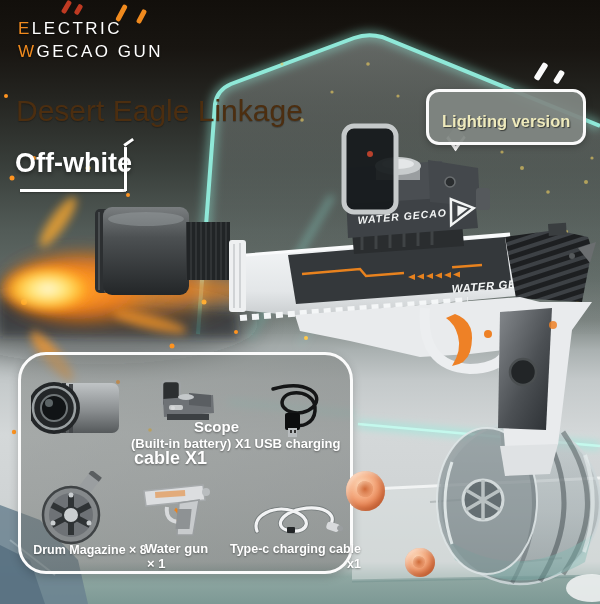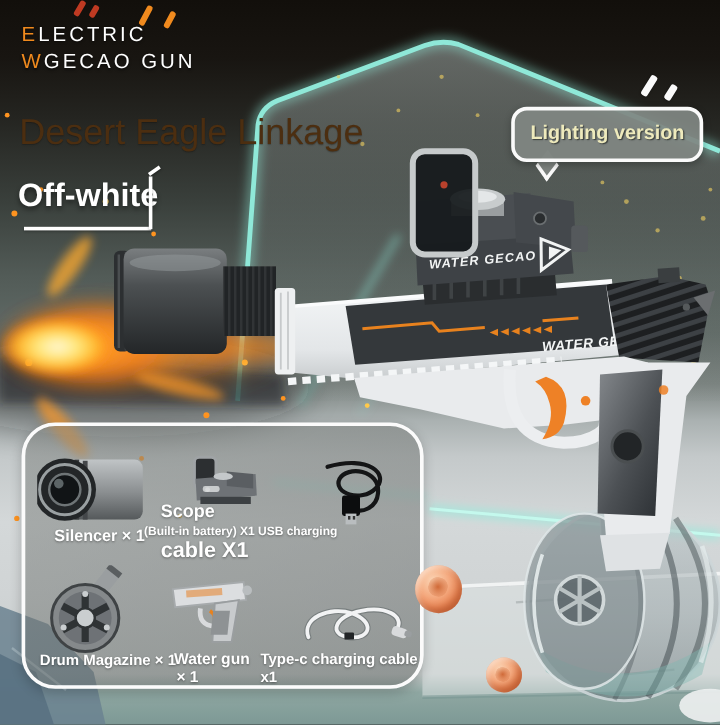--- a/index.html
+++ b/index.html
@@ -20,21 +20,21 @@
   .slash{background:#f08a1e;width:5px;border-radius:2px;}
   .slash.red{background:#bf3a22;}
 
   .page-title{left:16px;top:94px;font-size:30px;font-weight:normal;color:#4c2e10;
     letter-spacing:0px;text-shadow:0 1px 1px rgba(0,0,0,.25);}
   .variant{left:15px;top:148px;font-size:27px;font-weight:bold;color:#fff;
     text-shadow:0 2px 4px rgba(0,0,0,.45);}
   .callout-line{background:#fff;box-shadow:0 1px 2px rgba(0,0,0,.3);}
 
   
-  .badge{left:426px;top:89px;padding:10px 13px 11px;border:3px solid #fafafa;
+  .badge{left:426px;top:89px;padding:20px 13px 11px;border:3px solid #fafafa;
     border-radius:13px;background:rgba(128,134,130,0.93);color:#eeeabc;
     font-size:16.5px;font-weight:bold;text-shadow:1px 1px 1px rgba(40,44,40,.8);
     box-shadow:0 2px 6px rgba(0,0,0,.25);}
   .badge-tail{left:448px;top:130px;width:16px;height:16px;
     background:rgba(128,134,130,0.93);border-right:3px solid #fafafa;
     border-bottom:3px solid #fafafa;transform:rotate(55deg) skewX(18deg);}
   .badge-slash{background:#fafafa;width:6px;border-radius:2px;
     box-shadow:0 1px 2px rgba(0,0,0,.3);}
 
   
@@ -317,33 +317,32 @@
         </defs>
       <rect x="22" y="6" width="66" height="50" rx="7" fill="url(#msb)"></rect>
       <rect x="24" y="6" width="4" height="50" fill="#35383a"></rect>
         <rect x="31" y="6" width="4" height="50" fill="#3c3f41"></rect>
         <rect x="38" y="7" width="4" height="49" fill="#44474a"></rect>
       <circle cx="23" cy="31" r="26" fill="#232628"></circle>
       <circle cx="23" cy="31" r="21" fill="none" stroke="#9aa0a2" stroke-width="2.5"></circle>
       <circle cx="23" cy="31" r="13" fill="#111416" stroke="#6e7476" stroke-width="2"></circle>
       <circle cx="18" cy="26" r="4" fill="#5c6466"></circle>
     </svg>
-    <div class="pk-label" style="left:6px;top:84px;width:112px;text-align:center;font-size:13.5px">Silencer × 1</div>
 
     <svg class="abs" style="left:138px;top:24px" width="58" height="44" viewBox="0 0 58 44">
       <rect x="3" y="2" width="18" height="26" rx="4" fill="#2c2f31" stroke="#9fa3a5" stroke-width="2.5"></rect>
       <polygon points="4,20 54,16 55,34 5,38" fill="#6e7276"></polygon>
       <polygon points="30,14 52,16 52,28 30,26" fill="#5a5e62"></polygon>
       <ellipse cx="27" cy="18" rx="8" ry="3" fill="#c4c8ca"></ellipse>
       <rect x="8" y="35" width="42" height="6" fill="#3c4043"></rect>
       <circle cx="14" cy="29" r="2" fill="#e8e8e8" opacity="0.8"></circle>
       <rect x="10" y="26" width="14" height="5" rx="2" fill="#d8dadc" opacity="0.85"></rect>
     </svg>
-    <div class="pk-label" style="left:113px;top:64px;width:115px;text-align:left;font-size:15px">Scope</div>
-    <div class="pk-label" style="left:99px;top:81px;width:238px;font-size:10px">(Built-in battery) X1 USB charging</div>
+    <div class="pk-label" style="left:103px;top:64px;width:115px;text-align:right;font-size:15px">Scope</div>
+    <div class="pk-label" style="left:110px;top:81px;width:238px;font-size:13px">(Built-in battery) X1 USB charging</div>
     <div class="pk-label" style="left:113px;top:96px;width:238px;font-size:18px">cable X1</div>
 
     <svg class="abs" style="left:238px;top:24px" width="68" height="60" viewBox="0 0 68 60">
       <path d="M14,10 C48,0 66,16 54,28 C42,40 18,32 24,20 C30,9 58,12 56,32 C55,44 42,50 34,44" fill="none" stroke="#141516" stroke-width="3.5" stroke-linecap="round"></path>
       <rect x="26" y="34" width="15" height="17" rx="2" fill="#0c0d0e"></rect>
       <rect x="29" y="49" width="9" height="9" fill="#b9bdbf"></rect>
       <rect x="31" y="51" width="2" height="3" fill="#333"></rect>
         <rect x="35" y="51" width="2" height="3" fill="#333"></rect>
     </svg>
 
@@ -353,40 +352,40 @@
           <rect x="42" y="0" width="13" height="5" fill="#5a5e60"></rect>
         </g>
       <circle cx="30" cy="44" r="28" fill="#85898b" stroke="#3f4345" stroke-width="2.5"></circle>
       <circle cx="30" cy="44" r="22" fill="#6e7276"></circle>
       <path d="M30,24 L30,64 M11,34 L49,54 M49,34 L11,54" stroke="#2f3335" stroke-width="6"></path>
       <circle cx="30" cy="44" r="8" fill="#caced0" stroke="#2f3335" stroke-width="2"></circle>
       <circle cx="30" cy="24" r="2.5" fill="#caced0"></circle>
         <circle cx="12" cy="52" r="2.5" fill="#caced0"></circle>
         <circle cx="48" cy="52" r="2.5" fill="#caced0"></circle>
     </svg>
-    <div class="pk-label" style="left:2px;top:188px;width:134px;text-align:center;font-size:12.5px">Drum Magazine × 1</div>
+    <div class="pk-label" style="left:2px;top:188px;width:134px;text-align:center;font-size:12.5px">Drum Magazine × 8</div>
 
     <svg class="abs" style="left:120px;top:122px" width="78" height="64" viewBox="0 0 78 64">
       <polygon points="3,14 62,8 64,23 5,29" fill="#dcdee0" stroke="#a6aaac" stroke-width="1.5"></polygon>
       <rect x="14" y="15" width="30" height="6" fill="rgba(232,130,38,0.55)" transform="rotate(-4 14 15)"></rect>
       <circle cx="65" cy="15" r="4" fill="#b9bdbf"></circle>
       <polygon points="38,26 58,23 52,58 36,58" fill="#c8cbcd" stroke="#9a9ea0" stroke-width="1.5"></polygon>
       <path d="M26,30 Q24,44 38,45" stroke="#d8dadc" stroke-width="4" fill="none"></path>
       <path d="M34,32 Q40,36 37,44" stroke="#e8821e" stroke-width="3" fill="none"></path>
       <rect x="40" y="32" width="14" height="20" fill="#8e9294" transform="skewX(-6)"></rect>
     </svg>
     <div class="pk-label" style="left:124px;top:186px;font-size:13px">Water gun</div>
     <div class="pk-label" style="left:126px;top:201px;font-size:13px">× 1</div>
 
     <svg class="abs" style="left:228px;top:140px" width="96" height="48" viewBox="0 0 96 48">
       <path d="M8,36 C2,20 26,10 44,16 C64,23 60,38 42,36 C24,34 30,18 52,14 C72,10 88,18 82,29" fill="none" stroke="rgba(80,88,90,0.45)" stroke-width="5" stroke-linecap="round"></path>
       <path d="M8,36 C2,20 26,10 44,16 C64,23 60,38 42,36 C24,34 30,18 52,14 C72,10 88,18 82,29" fill="none" stroke="#f2f3f4" stroke-width="3.2" stroke-linecap="round"></path>
       <rect x="38" y="32" width="8" height="6" rx="1" fill="#222527"></rect>
       <rect x="79" y="26" width="13" height="8" rx="3" fill="#d8dadc" transform="rotate(18 79 26)"></rect>
       <rect x="89" y="30" width="6" height="5" rx="2" fill="#9a9ea0" transform="rotate(18 89 30)"></rect>
     </svg>
-    <div class="pk-label" style="left:196px;top:187px;width:144px;text-align:left;font-size:12.5px">Type-c charging cable x1</div>
+    <div class="pk-label" style="left:196px;top:187px;width:144px;text-align:right;font-size:12.5px">Type-c charging cable x1</div>
   </div>
 
   <div class="abs gel" style="left:346px;top:471px;width:39px;height:40px"></div>
   <div class="abs gel" style="left:405px;top:548px;width:30px;height:29px"></div>
 
 </div>
 
 </body></html>

